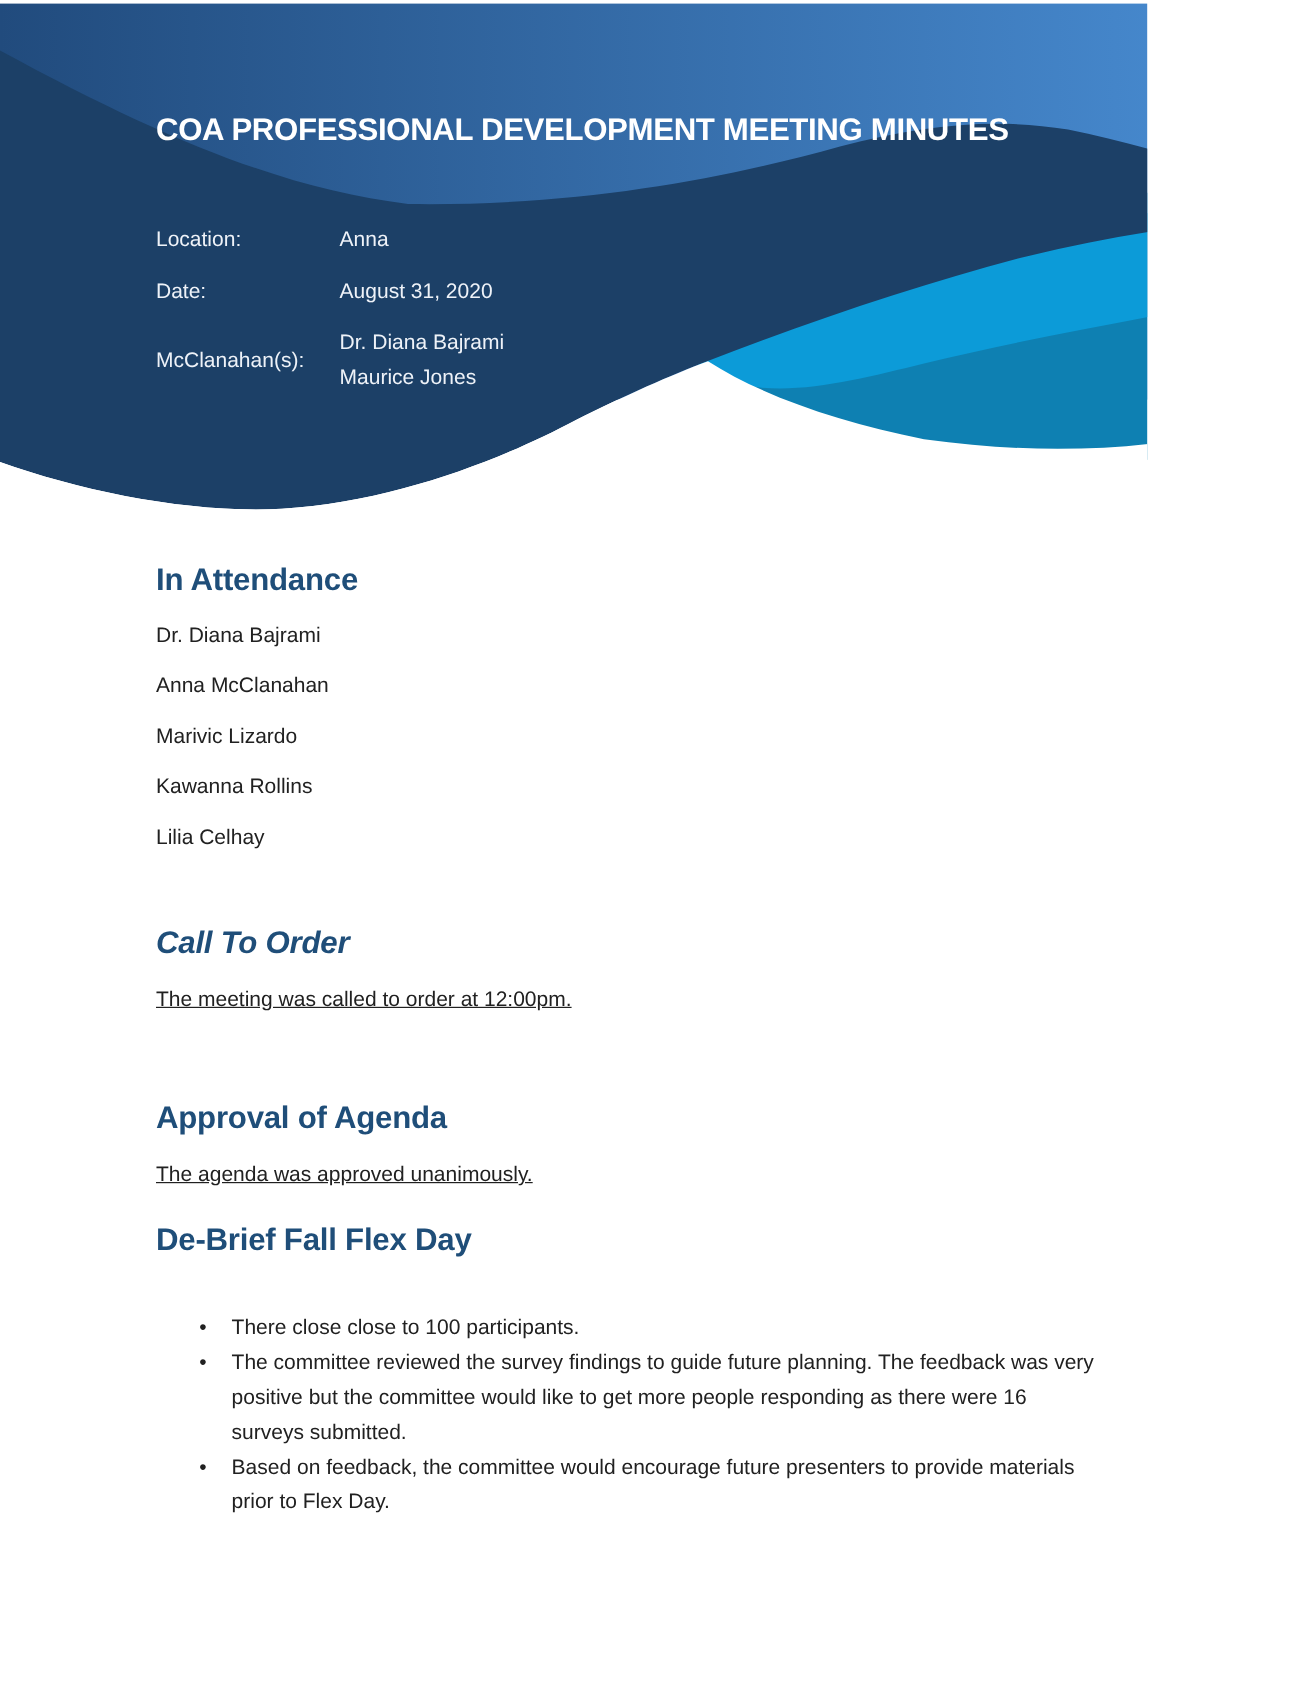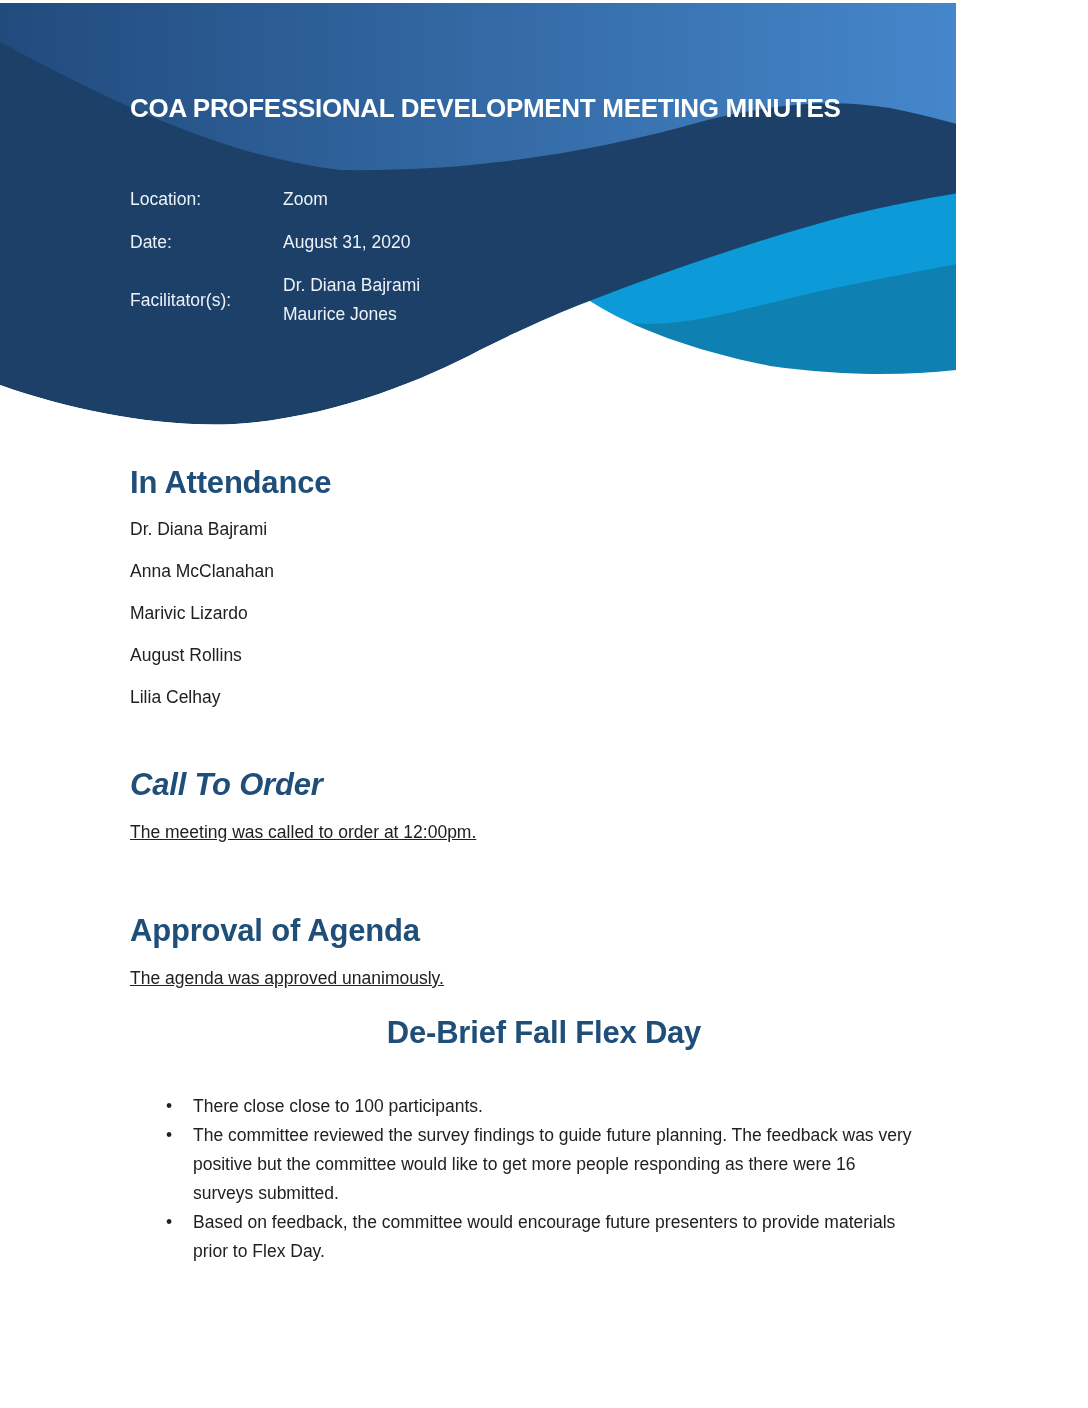--- a/index.html
+++ b/index.html
@@ -21,27 +21,27 @@
     color:#eef2f8;font-size:17.5px;
   }
   .meta-row{display:flex;margin-bottom:14px;align-items:center;}
   .meta-label{width:153px;flex:0 0 153px;line-height:29px;}
   .meta-value{line-height:29px;}
   .content{
     position:absolute;left:130px;top:430px;width:828px;
     color:#212121;font-size:17.5px;
   }
   .section-heading{
-    color:#1f4e79;font-size:31px;font-weight:700;letter-spacing:-0.2px;
+    color:#1f4e79;font-size:26px;font-weight:700;letter-spacing:-0.2px;
     line-height:30px;margin:0;
   }
   .h-attendance{margin-top:38px;}
   .h-call{margin-top:64px;font-style:italic;}
   .h-approval{margin-top:73px;}
-  .h-debrief{margin-top:29px;text-align:center;}
+  .h-debrief{margin-top:29px;}
   .attendee{margin-top:24px;line-height:18px;}
   .attendee.first{margin-top:22px;}
   .para{margin-top:21px;line-height:22px;text-decoration:underline;}
   .bullet-list{
     list-style:none;margin:44px 0 0 0;padding:0 0 0 36px;width:752px;
     line-height:29px;
   }
   .bullet-list li{position:relative;padding-left:27px;margin:0;}
   .bullet-list li::before{
     content:"\2022";position:absolute;left:0;top:0;
@@ -74,42 +74,42 @@
              C 520,330 560,312 590,301
              C 635,330 700,352 770,366 C 900,384 1000,370 1088,341
              L1088,430 L0,430 Z"></path>
   </svg>
 
   <div class="doc-title">COA PROFESSIONAL DEVELOPMENT MEETING MINUTES</div>
 
   <div class="meta">
     <div class="meta-row">
       <div class="meta-label">Location:</div>
-      <div class="meta-value">Zoom</div>
+      <div class="meta-value">Anna</div>
     </div>
     <div class="meta-row">
       <div class="meta-label">Date:</div>
       <div class="meta-value">August 31, 2020</div>
     </div>
     <div class="meta-row">
-      <div class="meta-label">Facilitator(s):</div>
+      <div class="meta-label">McClanahan(s):</div>
       <div class="meta-value">
         <div>Dr. Diana Bajrami</div>
         <div>Maurice Jones</div>
       </div>
     </div>
   </div>
 
   <div class="content">
 
     <h2 class="section-heading h-attendance">In Attendance</h2>
     <div class="attendee first">Dr. Diana Bajrami</div>
     <div class="attendee">Anna McClanahan</div>
     <div class="attendee">Marivic Lizardo</div>
-    <div class="attendee">August Rollins</div>
+    <div class="attendee">Kawanna Rollins</div>
     <div class="attendee">Lilia Celhay</div>
 
     <h2 class="section-heading h-call">Call To Order</h2>
     <div class="para">The meeting was called to order at 12:00pm.</div>
 
     <h2 class="section-heading h-approval">Approval of Agenda</h2>
     <div class="para">The agenda was approved unanimously.</div>
 
     <h2 class="section-heading h-debrief">De-Brief Fall Flex Day</h2>
     <ul class="bullet-list">

